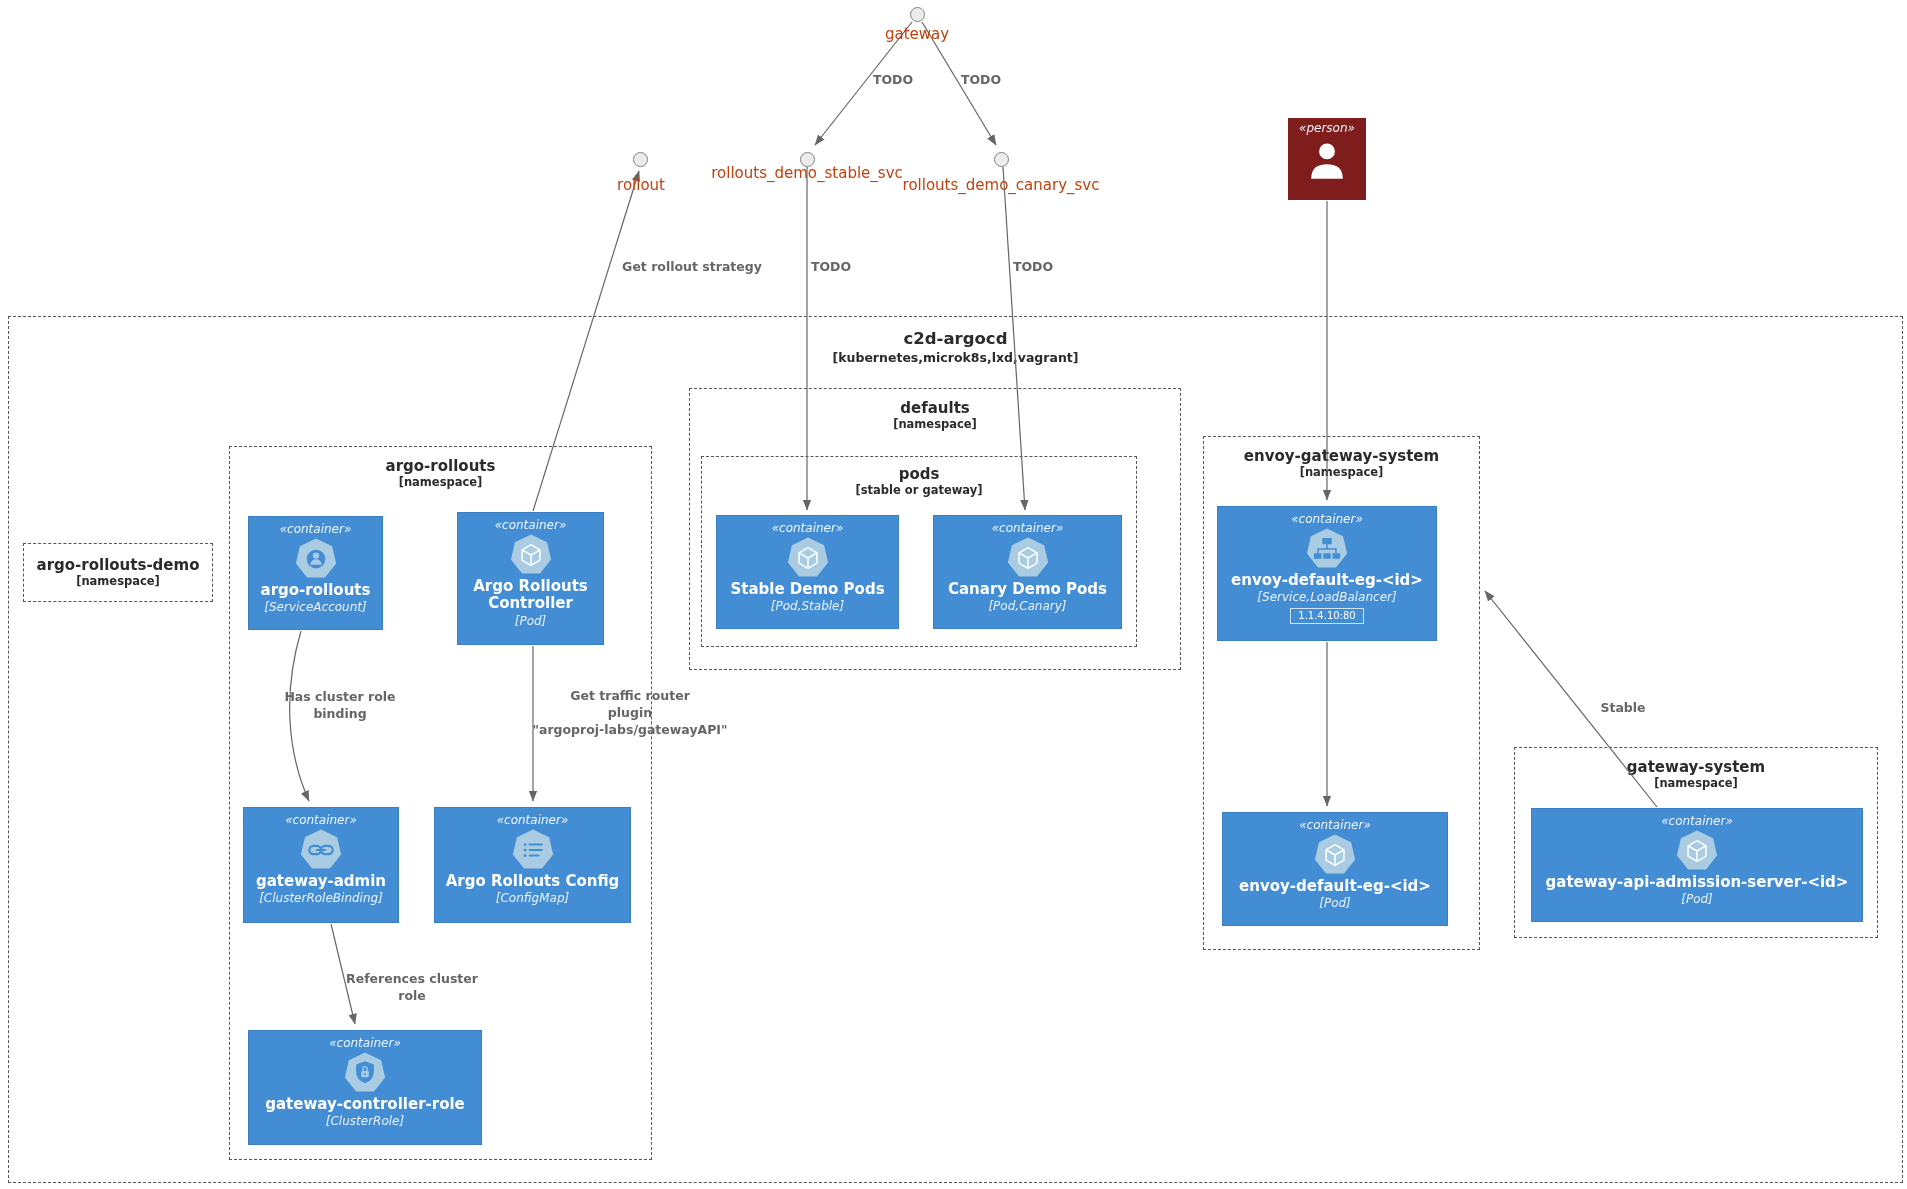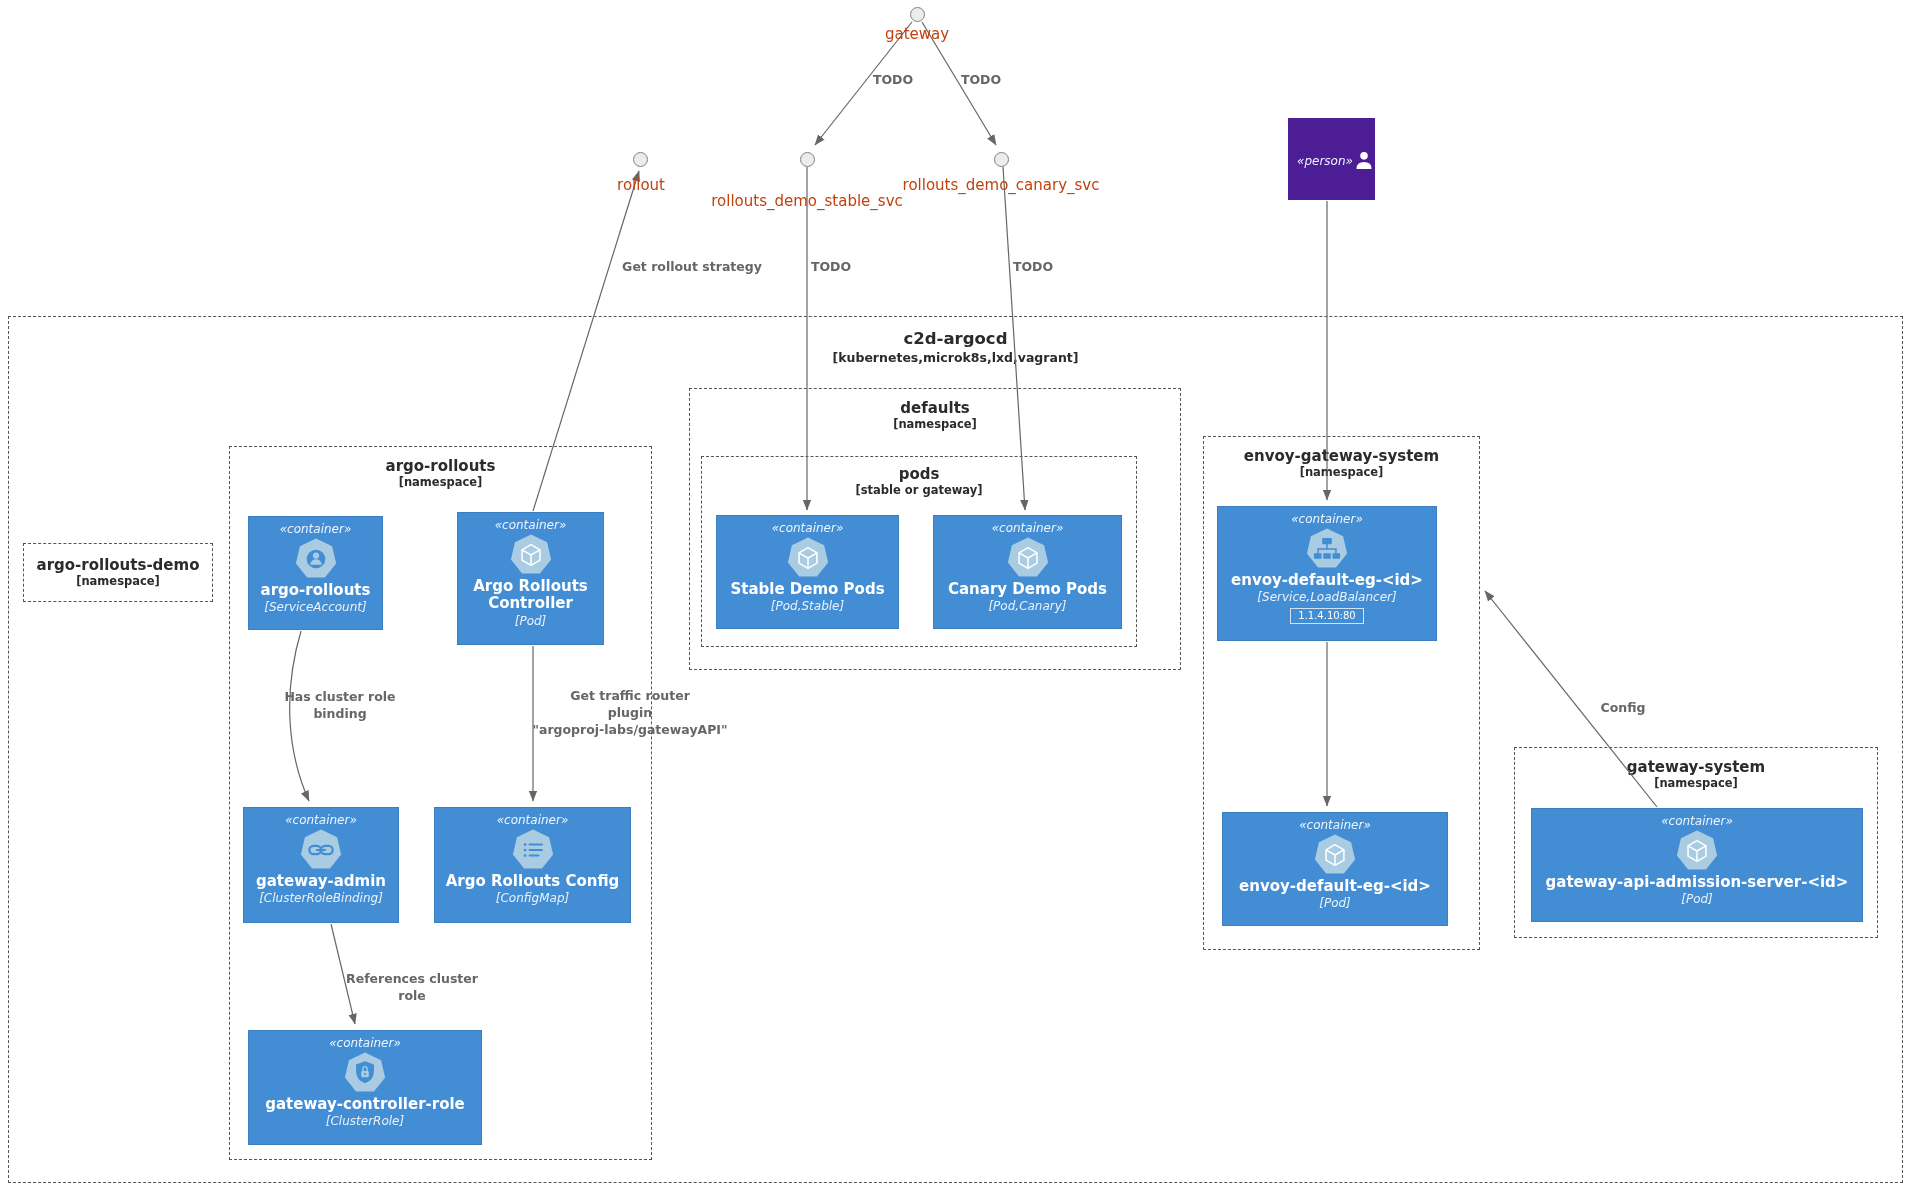--- a/index.html
+++ b/index.html
@@ -18,22 +18,22 @@
   
   .node{position:absolute;background:#438DD5;border:1px solid #3C7FC0;box-sizing:border-box;
         color:#fff;display:flex;flex-direction:column;align-items:center;z-index:2;}
   .stereo{font-style:italic;font-size:12px;color:#eef5fc;margin-top:5px;}
   .icon{width:44px;height:44px;display:block;margin:1px 0;}
   .icon svg{width:100%;height:100%;display:block;}
   .cname{font-weight:bold;font-size:15px;line-height:1.15;text-align:center;padding:0 4px;}
   .ctech{font-style:italic;font-size:12px;color:#e9f2fb;text-align:center;margin-top:1px;}
   .caddr{font-size:10px;border:1px solid rgba(255,255,255,.75);padding:0 7px;margin-top:4px;line-height:1.35;}
   
-  .person{position:absolute;background:#4c1d95;color:#fff;display:flex;flex-direction:row;
-          align-items:center;z-index:2;padding-left:9px;}
+  .person{position:absolute;background:#7f1d1d;color:#fff;display:flex;flex-direction:column;
+          align-items:center;z-index:2;}
   .person .icon{width:46px;height:46px;margin-top:2px;}
   
   .ext-circle{position:absolute;width:15px;height:15px;border-radius:50%;
               background:#ececec;border:1.3px solid #828282;box-sizing:border-box;z-index:2;}
   .ext-label{position:absolute;transform:translateX(-50%);font-size:15px;color:#c2410c;
              white-space:nowrap;z-index:3;}
   
   .elabel{position:absolute;transform:translateX(-50%);font-weight:bold;font-size:12.5px;
           color:#666;text-align:center;white-space:pre-line;line-height:1.35;z-index:3;}
   .elabel .tech{font-weight:normal;font-style:italic;color:#777;display:block;}
@@ -99,21 +99,21 @@
     </g>
   </svg>
 
   <div class="ext-circle" style="left:910px;top:7px"></div>
   <div class="ext-label" style="left:917px;top:25px">gateway</div>
 
   <div class="ext-circle" style="left:633px;top:152px"></div>
   <div class="ext-label" style="left:641px;top:176px">rollout</div>
 
   <div class="ext-circle" style="left:800px;top:152px"></div>
-  <div class="ext-label" style="left:807px;top:192px">rollouts_demo_stable_svc</div>
+  <div class="ext-label" style="left:807px;top:164px">rollouts_demo_stable_svc</div>
 
   <div class="ext-circle" style="left:994px;top:152px"></div>
   <div class="ext-label" style="left:1001px;top:176px">rollouts_demo_canary_svc</div>
 
   <div class="person" style="left:1288px;top:118px;width:78px;height:82px">
     <div class="stereo" style="margin-top:3px">«person»</div>
     <span class="icon">
         <svg viewBox="0 0 64 64">
           <circle cx="32" cy="20" r="11" fill="#fff"></circle>
           <path d="M10 58 q0-20 22-20 q22 0 22 20 z" fill="#fff"></path>
@@ -288,15 +288,15 @@
   <div class="elabel" style="left:692px;top:259px">Get rollout strategy</div>
   <div class="elabel" style="left:831px;top:259px">TODO</div>
   <div class="elabel" style="left:1033px;top:259px">TODO</div>
   <div class="elabel" style="left:340px;top:689px">Has cluster role
 binding</div>
   <div class="elabel" style="left:630px;top:688px">Get traffic router
 plugin
 "argoproj-labs/gatewayAPI"</div>
   <div class="elabel" style="left:412px;top:971px">References cluster
 role</div>
-  <div class="elabel" style="left:1623px;top:700px">Config</div>
+  <div class="elabel" style="left:1623px;top:700px">Stable</div>
 
 </div>
 
 </body></html>

